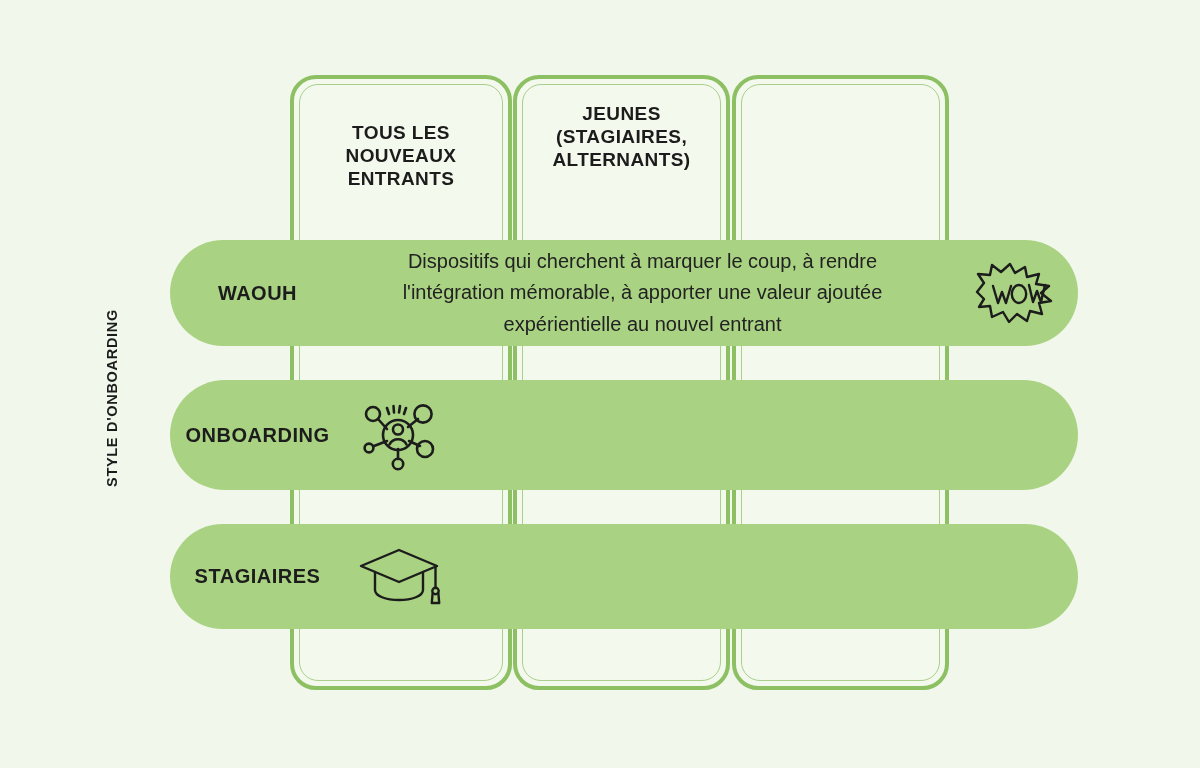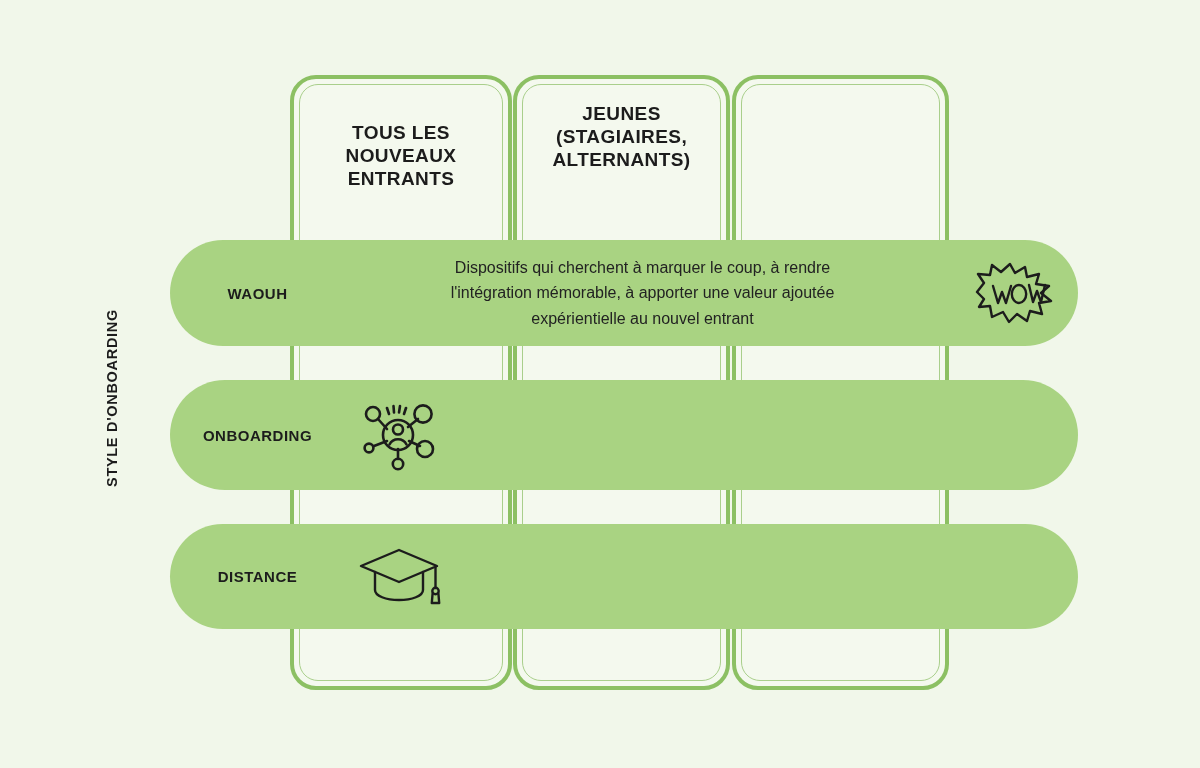--- a/index.html
+++ b/index.html
@@ -107,29 +107,29 @@
   }
   #row-0 { top: 240px; height: 106px; }
   #row-1 { top: 380px; height: 110px; }
   #row-2 { top: 524px; height: 105px; }
 
   .row-label {
     flex: 0 0 auto;
     width: 155px;
     padding-left: 10px;
     text-align: center;
-    font-size: 15px;
+    font-size: 20px;
     font-weight: bold;
     letter-spacing: 0.5px;
     color: #1c1c1c;
   }
   .row-desc {
     flex: 1 1 auto;
     text-align: center;
-    font-size: 16px;
+    font-size: 20px;
     line-height: 1.58;
     color: #222222;
     padding: 0 6px;
     white-space: pre-line;
   }
   .row-icon {
     flex: 0 0 auto;
     width: 128px;
     display: flex;
     align-items: center;
@@ -208,21 +208,21 @@
 
           <line x1="29" y1="15" x2="27" y2="9"></line>
           <line x1="34" y1="13.5" x2="33.5" y2="7"></line>
           <line x1="39" y1="13.5" x2="40" y2="7"></line>
           <line x1="44" y1="15" x2="46" y2="9"></line>
         </svg>
       </div>
     </div>
 
     <div class="row-pill" id="row-2">
-      <div class="row-label">DISTANCE</div>
+      <div class="row-label">STAGIAIRES</div>
       <div class="row-icon">
         <svg width="84" height="66" viewBox="0 0 84 66" fill="none" stroke="#1c1c1c" stroke-width="2.4" stroke-linecap="round" stroke-linejoin="round">
 
           <path d="M42 6 L80 22 L42 38 L4 22 Z"></path>
 
           <path d="M18 28 L18 46 c0 6 11 10 24 10 s24 -4 24 -10 L66 28"></path>
 
           <path d="M78.5 23 L78.5 44"></path>
 
           <circle cx="78.5" cy="47" r="3.2"></circle>

